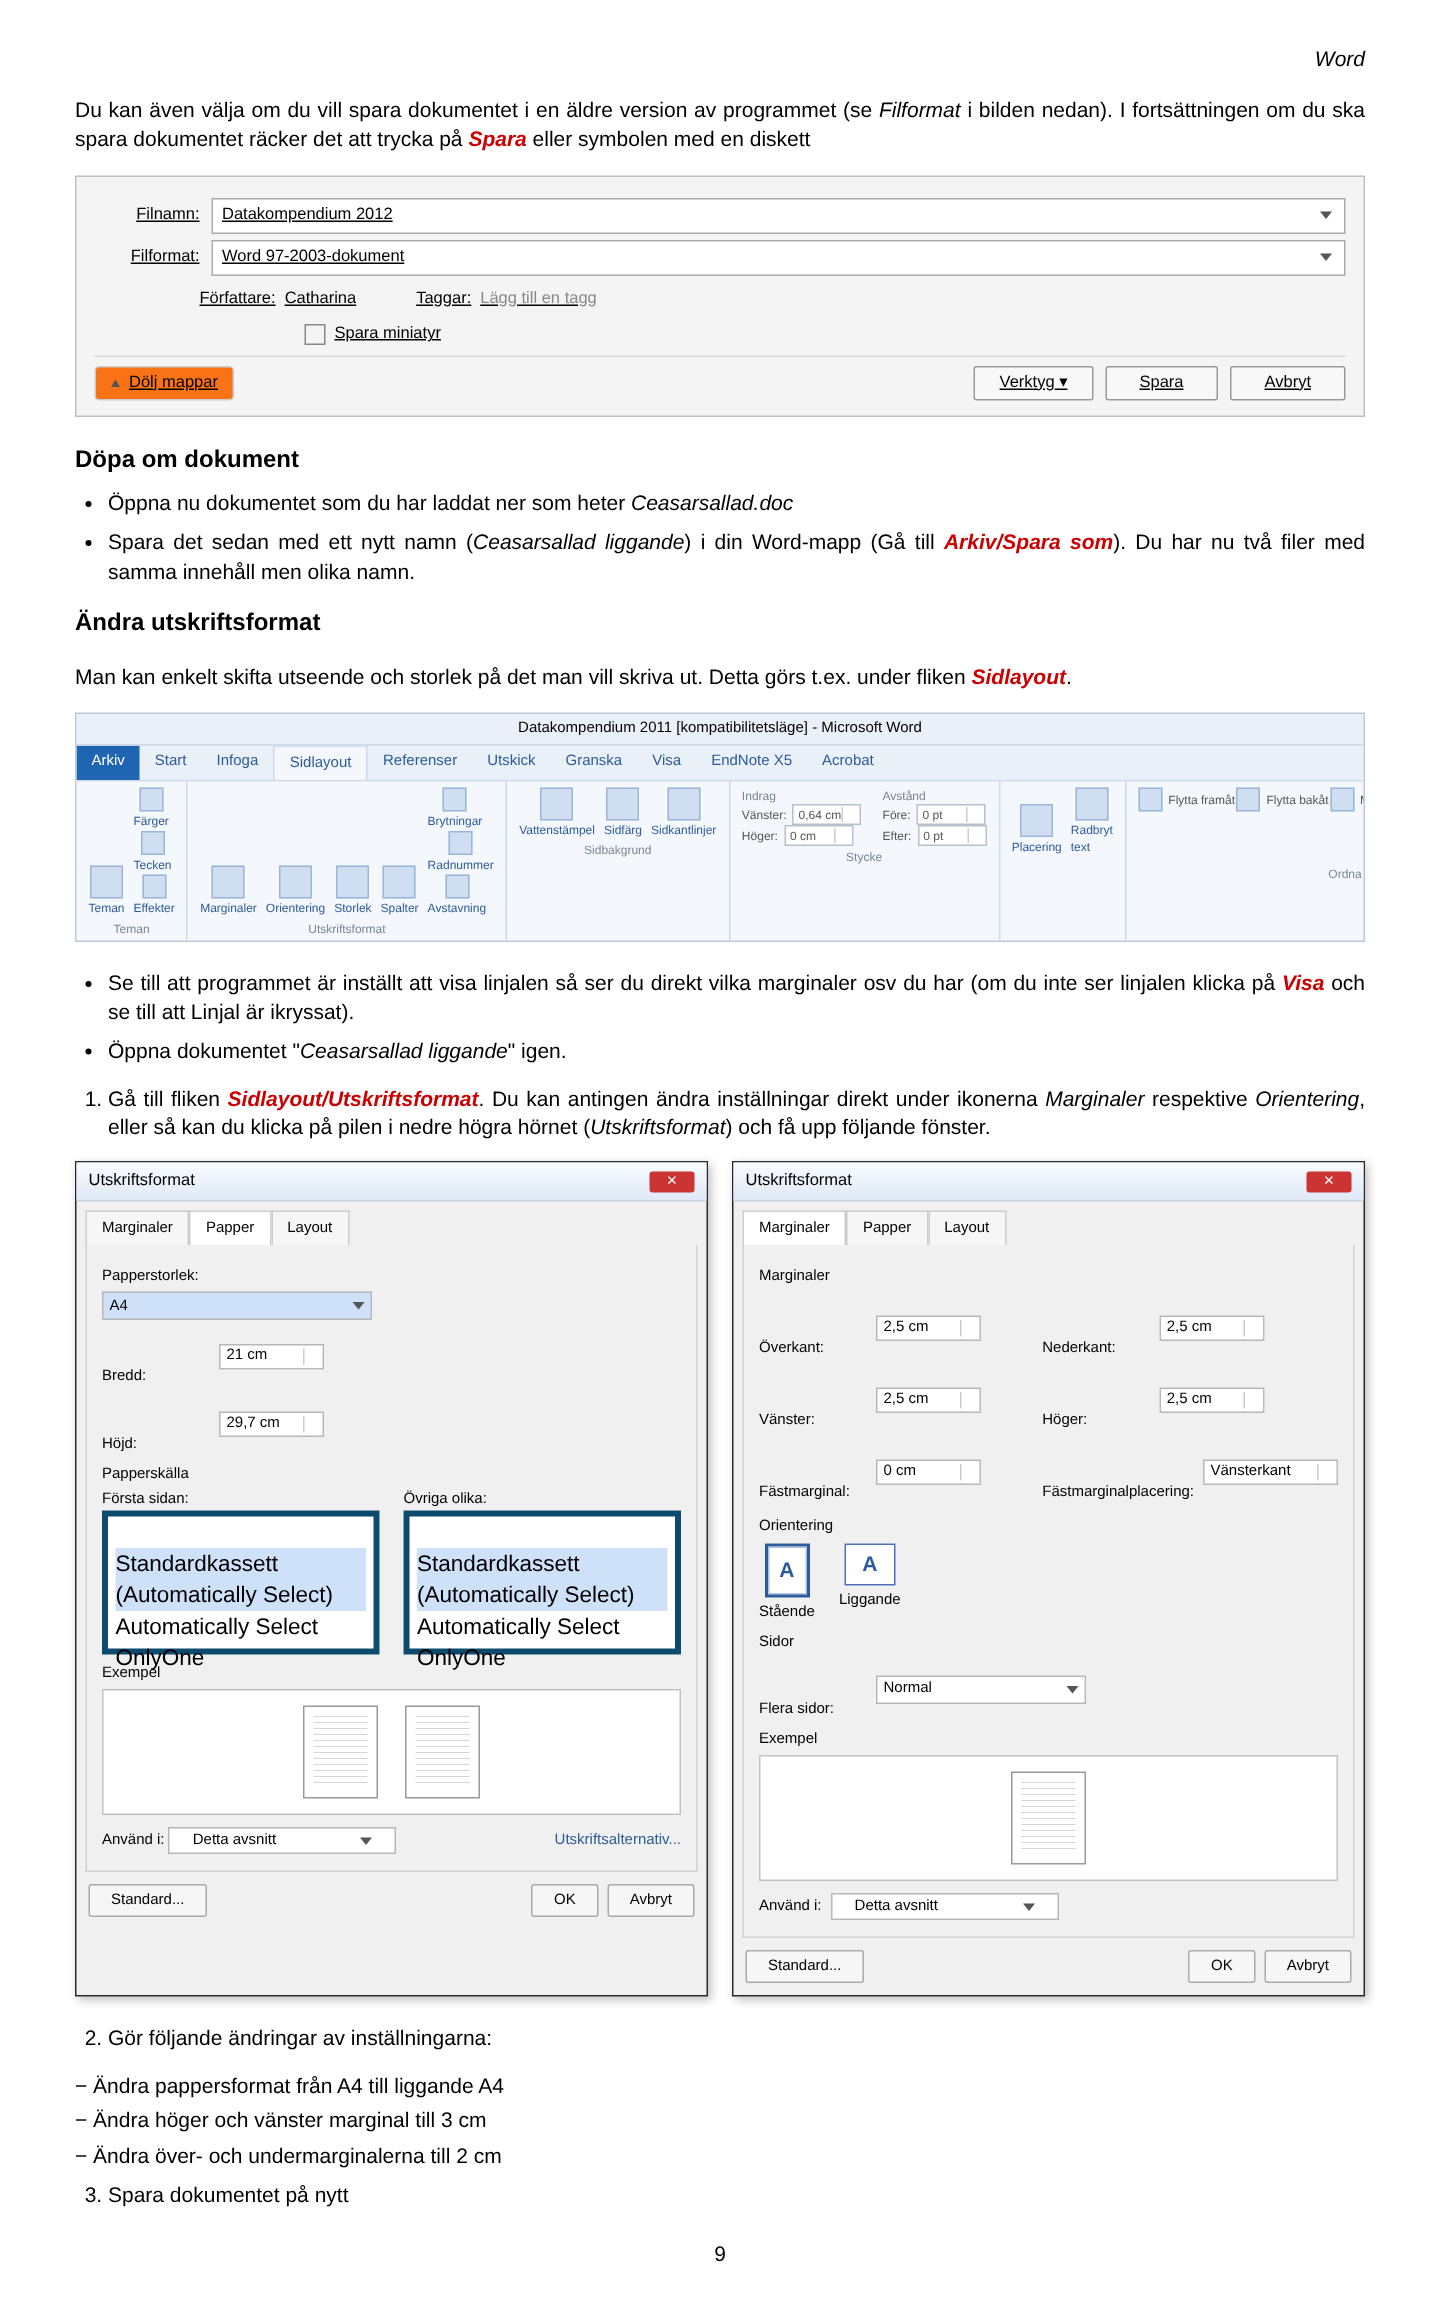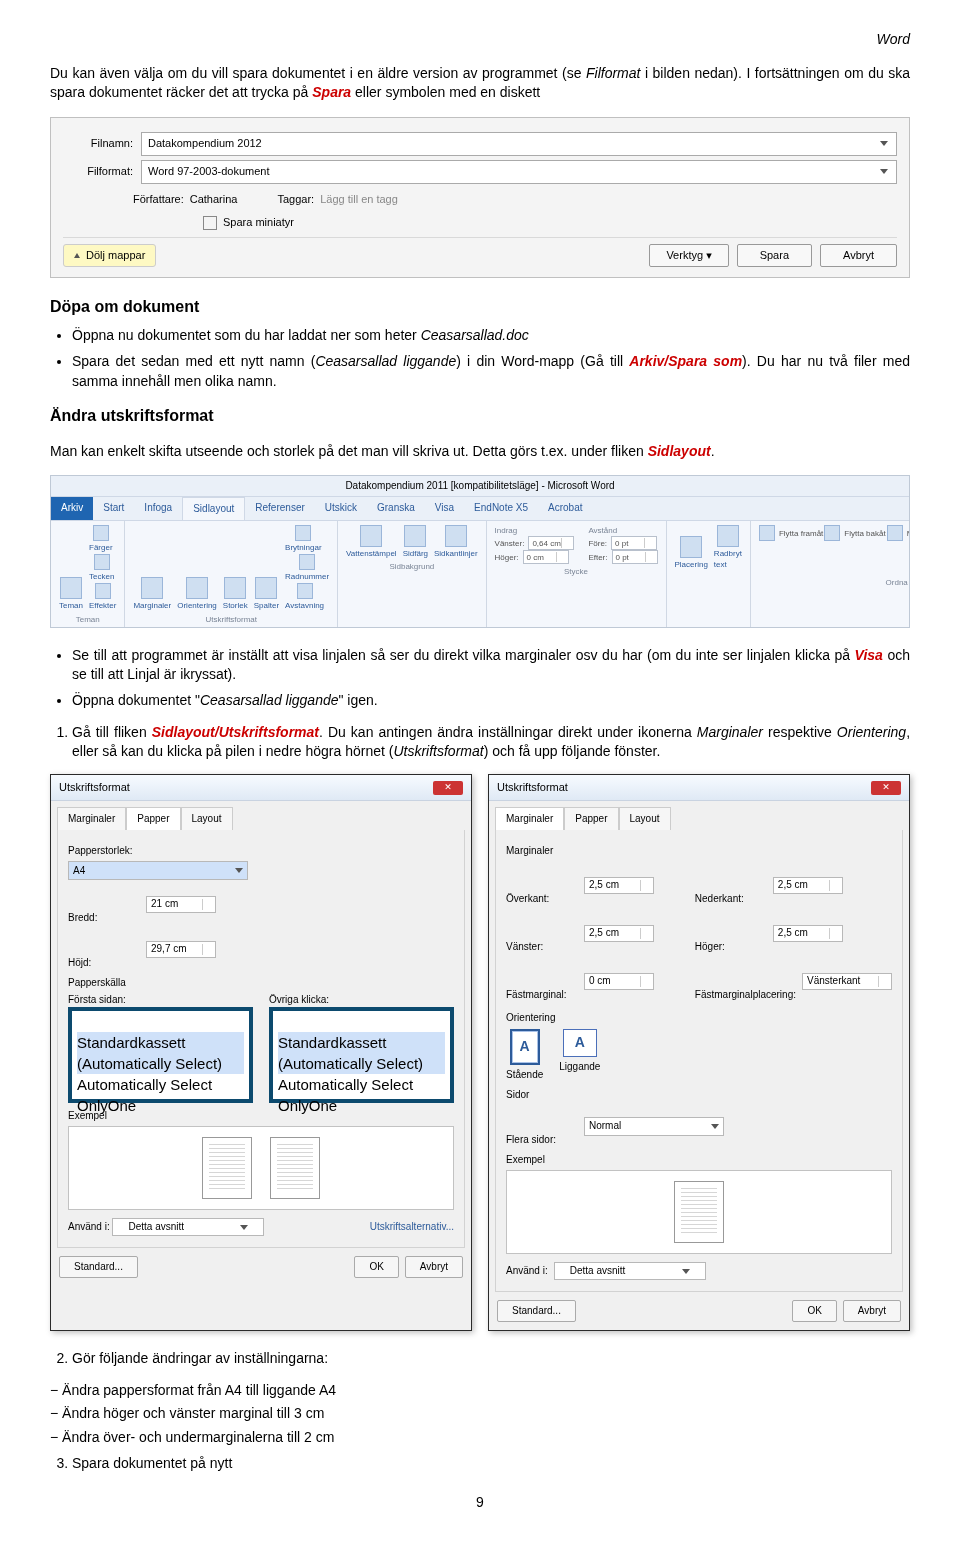--- a/index.html
+++ b/index.html
@@ -27,34 +27,35 @@
   .footer-page { text-align: center; margin-top: 20px; }
 
   
   .saveas {
     border: 1px solid #c0c0c0;
     background: #f4f4f4;
     padding: 10px 12px 10px 12px;
     font-size: 11px;
     font-family: "Segoe UI", Tahoma, sans-serif;
     margin: 10px 0 18px 0;
+    text-decoration: underline;
   }
   .sa-row { display: flex; align-items: center; margin: 4px 0; }
   .sa-label { width: 70px; text-align: right; padding-right: 8px; }
   .sa-input { flex: 1; background: white; border: 1px solid #aaa; padding: 2px 6px; height: 18px; display:flex; align-items:center; justify-content:space-between; }
   .sa-drop { width:12px; height:16px; display:flex; align-items:center; justify-content:center; }
   .sa-drop::after { content:""; border-left:4px solid transparent; border-right:4px solid transparent; border-top:5px solid #555; }
   .sa-mid { display:flex; gap:40px; margin:8px 0 8px 70px; }
   .sa-midcol { display:flex; gap:6px; align-items:center; }
   .sa-chk { width:12px; height:12px; border:1px solid #888; display:inline-block; }
   .sa-divider { border:0; border-top:1px solid #d9d9d9; margin:6px 0; }
   .sa-foot { display:flex; align-items:center; gap:8px; }
   .sa-btn { background:#f8f8f8; border:1px solid #999; padding:3px 16px; font-size:11px; border-radius:2px;}
   .sa-btn.main { padding:3px 22px; }
-  .sa-dolj { display:flex; align-items:center; gap:4px; background:#fef9c3; border:1px solid #ccc; padding:3px 10px; border-radius:3px;}
+  .sa-dolj { display:flex; align-items:center; gap:4px; background:#f97316; border:1px solid #ccc; padding:3px 10px; border-radius:3px;}
   .sa-dolj::before { content:""; border-left:3px solid transparent; border-right:3px solid transparent; border-bottom:5px solid #555; display:inline-block; margin-right:2px;}
   .sa-foot-spacer { flex:1; }
 
   
   .ribbon {
     border:1px solid #bfc9d6;
     background:#e8eef6;
     font-family:"Segoe UI", Tahoma, sans-serif;
     font-size:9px;
     margin:10px 0 18px 0;
@@ -396,21 +397,21 @@
       <div class="two-col">
         <div>
           <div>Första sidan:</div>
           <div class="listbox">
             <div class="hl">Standardkassett (Automatically Select)</div>
             <div>Automatically Select</div>
             <div>OnlyOne</div>
           </div>
         </div>
         <div>
-          <div>Övriga klicka:</div>
+          <div>Övriga olika:</div>
           <div class="listbox">
             <div class="hl">Standardkassett (Automatically Select)</div>
             <div>Automatically Select</div>
             <div>OnlyOne</div>
           </div>
         </div>
       </div>
       <div class="sect-head">Exempel</div>
       <div class="preview-box">
         <div class="pg">

